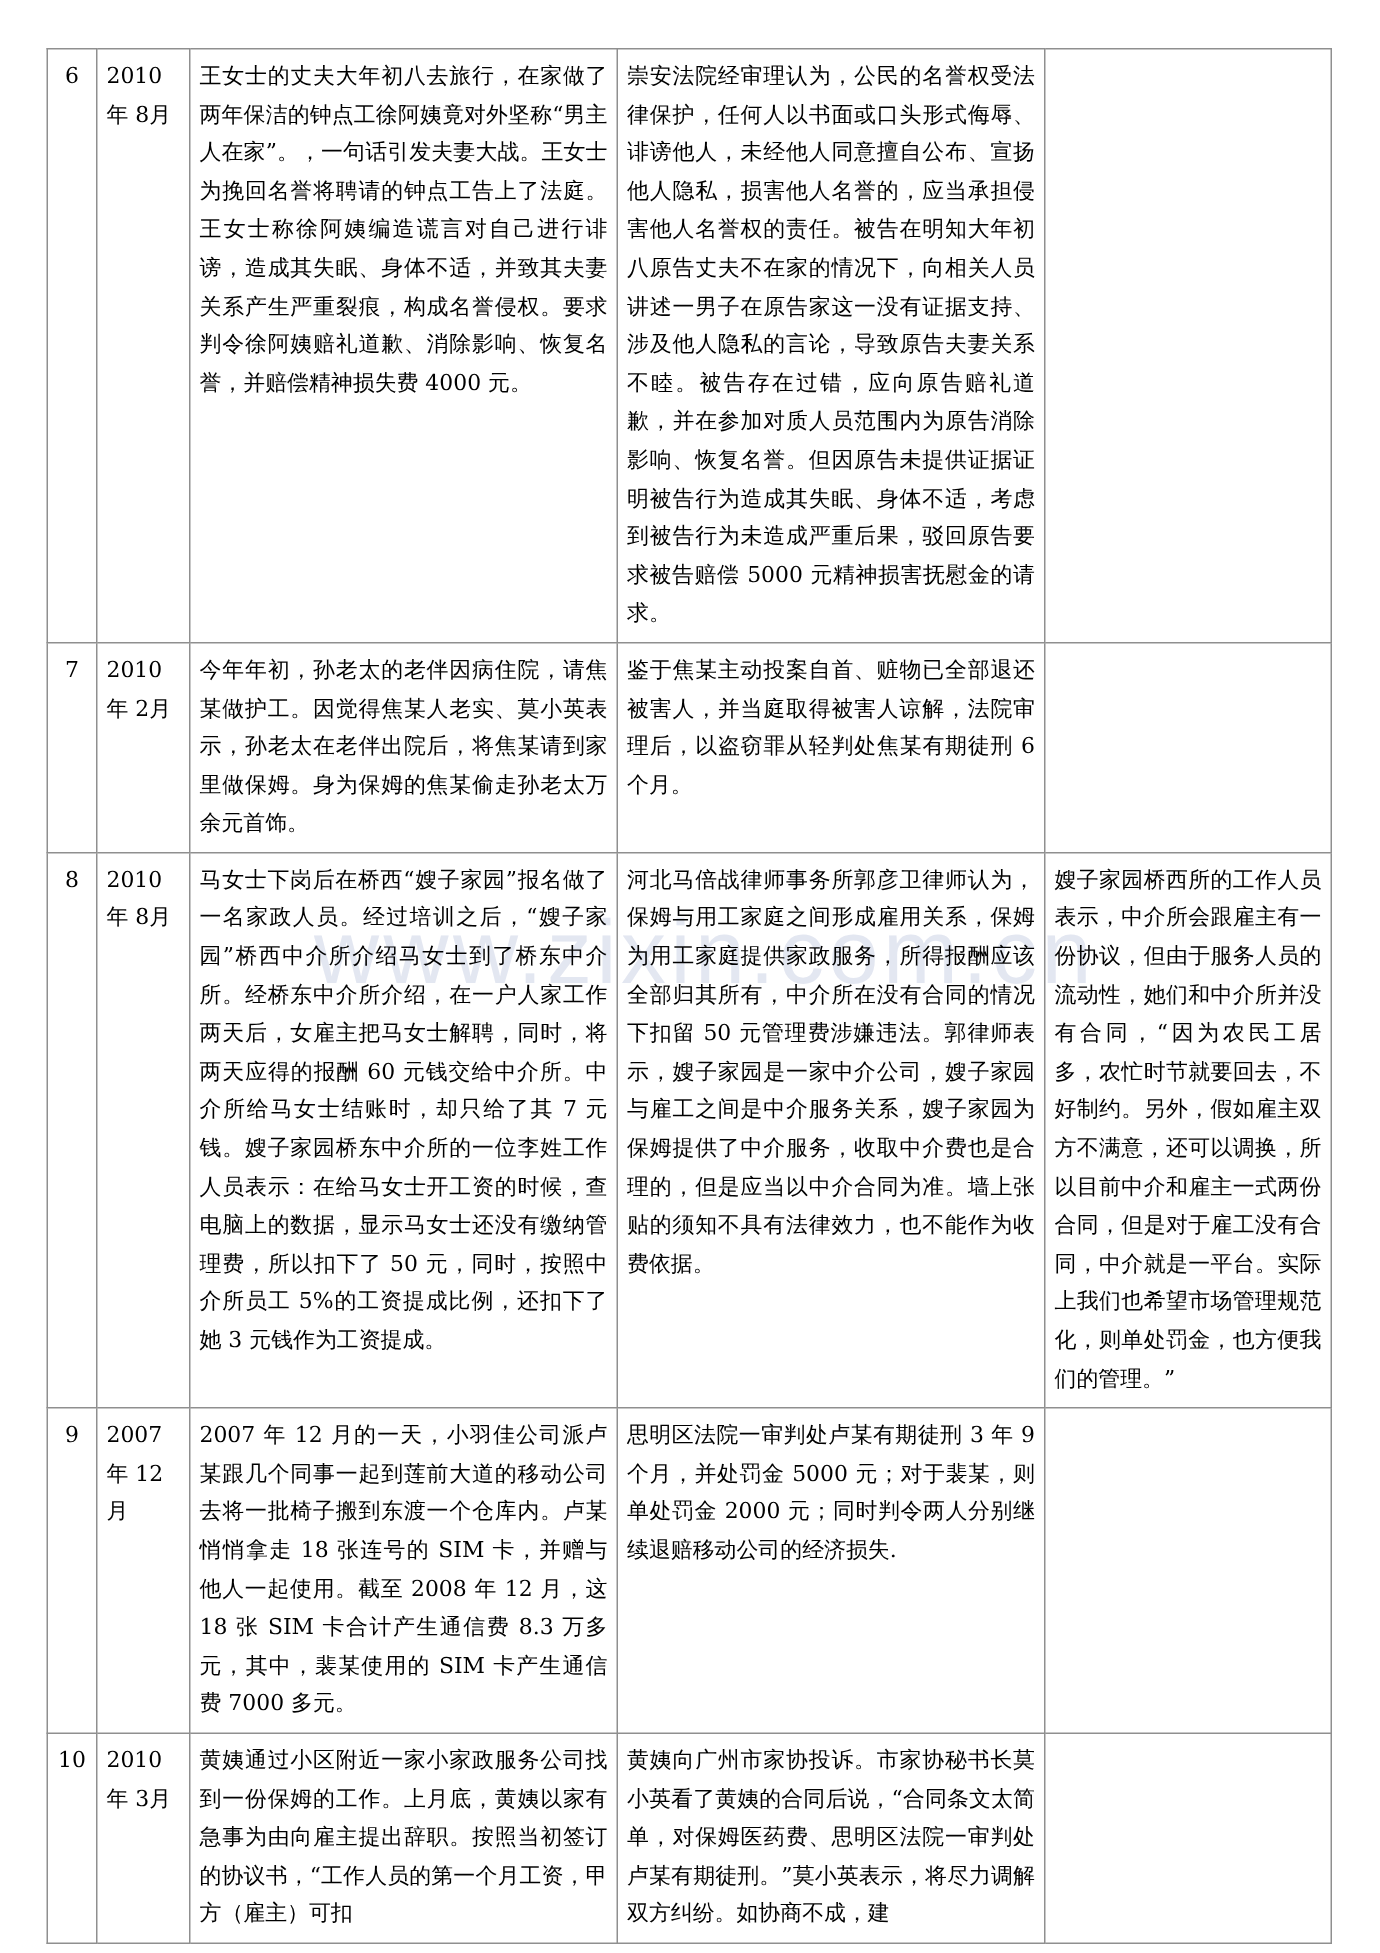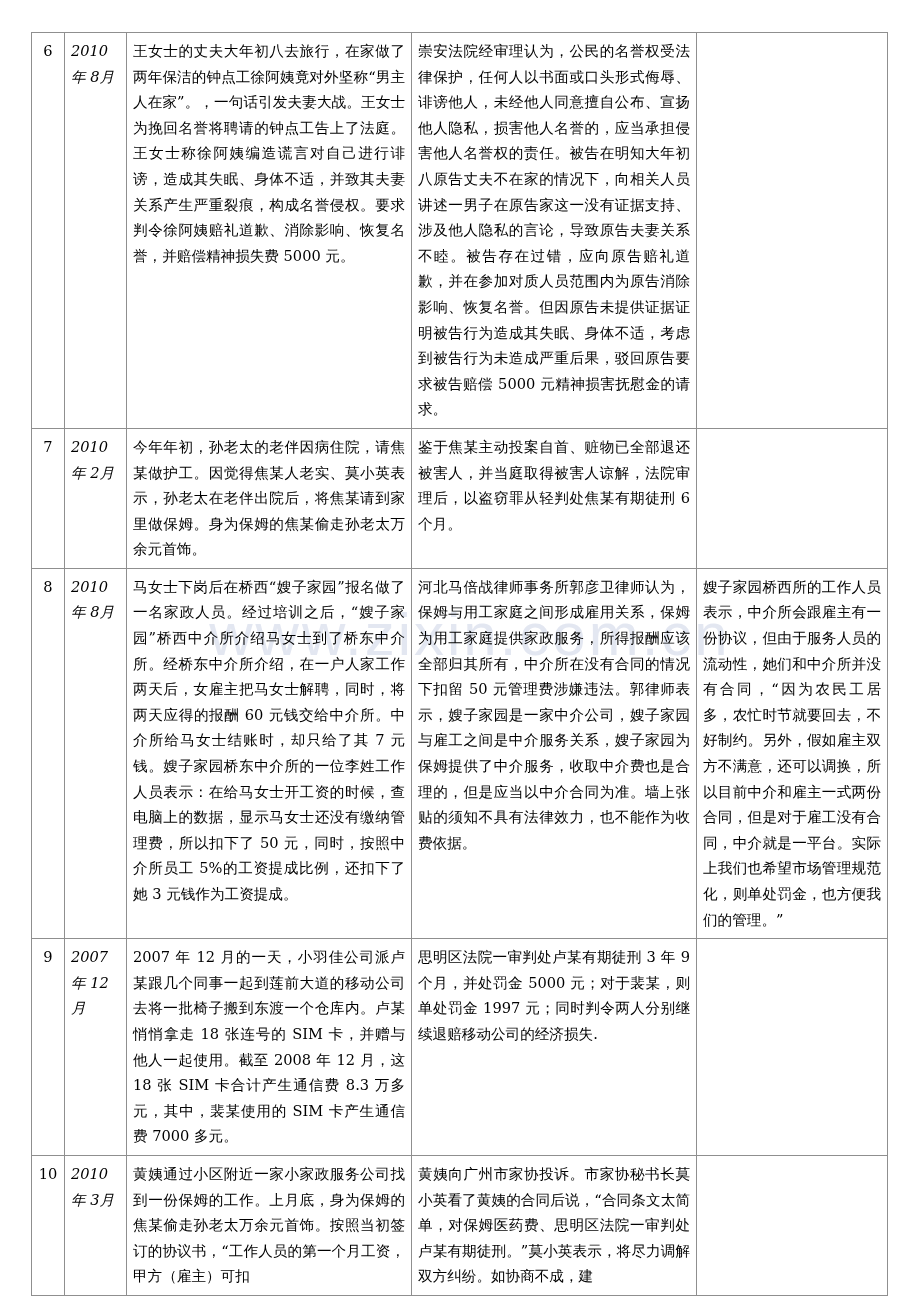--- a/index.html
+++ b/index.html
@@ -73,21 +73,20 @@
 
   td.cell-index {
     text-align: center;
     padding-left: 0;
     padding-right: 0;
     font-family: "DejaVu Serif", "Liberation Serif", serif;
   }
   td.cell-date {
     padding-left: 8px;
     padding-right: 4px;
-    font-style: italic;
   }
   td.cell-body {
     text-align: justify;
     text-justify: inter-ideograph;
   }
   td.cell-note {
     text-align: justify;
     text-justify: inter-ideograph;
   }
   .para {
@@ -116,21 +115,21 @@
     <tbody>
 
       <tr>
         <td class="cell-index">
           <div class="para">6</div>
         </td>
         <td class="cell-date">
           <div class="para">2010年 8月</div>
         </td>
         <td class="cell-body">
-          <div class="para">王女士的丈夫大年初八去旅行，在家做了两年保洁的钟点工徐阿姨竟对外坚称“男主人在家”。，一句话引发夫妻大战。王女士为挽回名誉将聘请的钟点工告上了法庭。王女士称徐阿姨编造谎言对自己进行诽谤，造成其失眠、身体不适，并致其夫妻关系产生严重裂痕，构成名誉侵权。要求判令徐阿姨赔礼道歉、消除影响、恢复名誉，并赔偿精神损失费 5000 元。</div>
+          <div class="para">王女士的丈夫大年初八去旅行，在家做了两年保洁的钟点工徐阿姨竟对外坚称“男主人在家”。，一句话引发夫妻大战。王女士为挽回名誉将聘请的钟点工告上了法庭。王女士称徐阿姨编造谎言对自己进行诽谤，造成其失眠、身体不适，并致其夫妻关系产生严重裂痕，构成名誉侵权。要求判令徐阿姨赔礼道歉、消除影响、恢复名誉，并赔偿精神损失费 4000 元。</div>
         </td>
         <td class="cell-body">
           <div class="para">崇安法院经审理认为，公民的名誉权受法律保护，任何人以书面或口头形式侮辱、诽谤他人，未经他人同意擅自公布、宣扬他人隐私，损害他人名誉的，应当承担侵害他人名誉权的责任。被告在明知大年初八原告丈夫不在家的情况下，向相关人员讲述一男子在原告家这一没有证据支持、涉及他人隐私的言论，导致原告夫妻关系不睦。被告存在过错，应向原告赔礼道歉，并在参加对质人员范围内为原告消除影响、恢复名誉。但因原告未提供证据证明被告行为造成其失眠、身体不适，考虑到被告行为未造成严重后果，驳回原告要求被告赔偿 5000 元精神损害抚慰金的请求。</div>
         </td>
         <td class="cell-note">
           <div class="para empty-cell"></div>
         </td>
       </tr>
 
       <tr>
@@ -173,36 +172,36 @@
         <td class="cell-index">
           <div class="para">9</div>
         </td>
         <td class="cell-date">
           <div class="para">2007年 12月</div>
         </td>
         <td class="cell-body">
           <div class="para">2007 年 12 月的一天，小羽佳公司派卢某跟几个同事一起到莲前大道的移动公司去将一批椅子搬到东渡一个仓库内。卢某悄悄拿走 18 张连号的 SIM 卡，并赠与他人一起使用。截至 2008 年 12 月，这 18 张 SIM 卡合计产生通信费 8.3 万多元，其中，裴某使用的 SIM 卡产生通信费 7000 多元。</div>
         </td>
         <td class="cell-body">
-          <div class="para">思明区法院一审判处卢某有期徒刑 3 年 9 个月，并处罚金 5000 元；对于裴某，则单处罚金 1997 元；同时判令两人分别继续退赔移动公司的经济损失.</div>
+          <div class="para">思明区法院一审判处卢某有期徒刑 3 年 9 个月，并处罚金 5000 元；对于裴某，则单处罚金 2000 元；同时判令两人分别继续退赔移动公司的经济损失.</div>
         </td>
         <td class="cell-note">
           <div class="para empty-cell"></div>
         </td>
       </tr>
 
       <tr>
         <td class="cell-index">
           <div class="para">10</div>
         </td>
         <td class="cell-date">
           <div class="para">2010年 3月</div>
         </td>
         <td class="cell-body">
-          <div class="para">黄姨通过小区附近一家小家政服务公司找到一份保姆的工作。上月底，身为保姆的焦某偷走孙老太万余元首饰。按照当初签订的协议书，“工作人员的第一个月工资，甲方（雇主）可扣</div>
+          <div class="para">黄姨通过小区附近一家小家政服务公司找到一份保姆的工作。上月底，黄姨以家有急事为由向雇主提出辞职。按照当初签订的协议书，“工作人员的第一个月工资，甲方（雇主）可扣</div>
         </td>
         <td class="cell-body">
           <div class="para">黄姨向广州市家协投诉。市家协秘书长莫小英看了黄姨的合同后说，“合同条文太简单，对保姆医药费、思明区法院一审判处卢某有期徒刑。”莫小英表示，将尽力调解双方纠纷。如协商不成，建</div>
         </td>
         <td class="cell-note">
           <div class="para empty-cell"></div>
         </td>
       </tr>
 
     </tbody>

